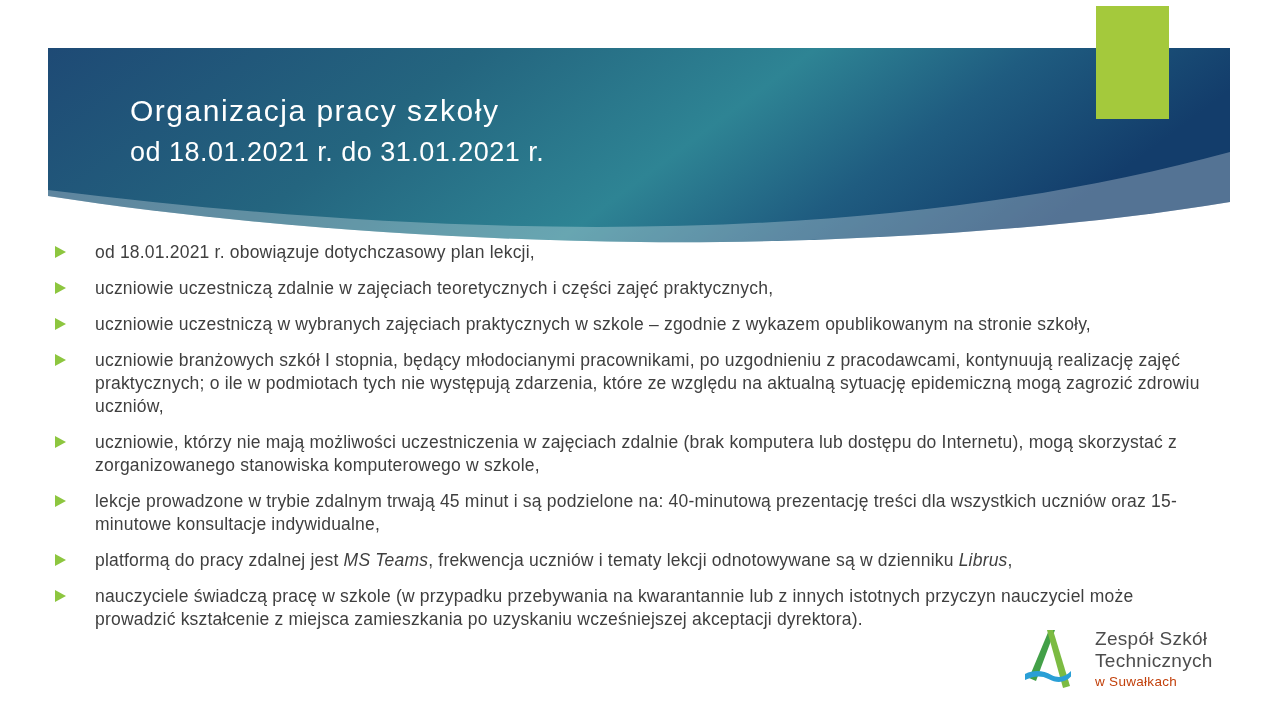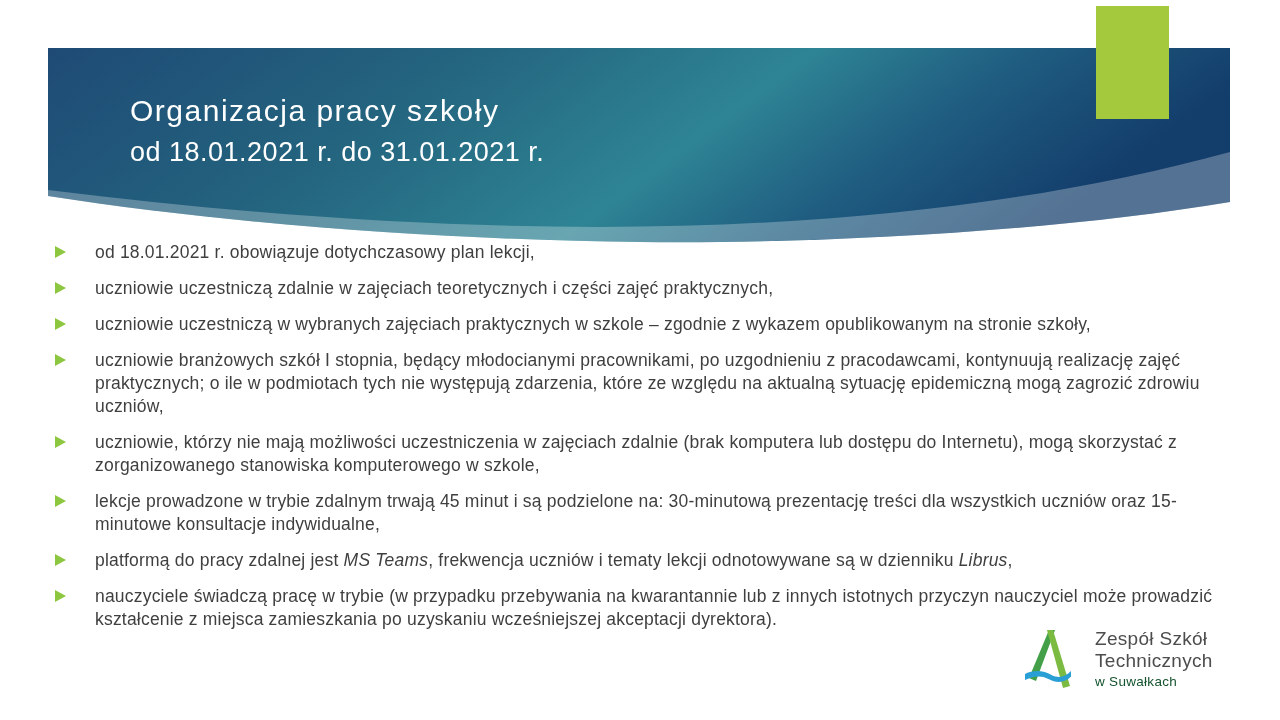--- a/index.html
+++ b/index.html
@@ -20,21 +20,21 @@
   .bullets li{display:flex;align-items:flex-start;margin-bottom:13px;}
   .tri{flex:0 0 auto;width:0;height:0;margin-top:5px;margin-right:29px;
     border-left:11px solid #8dc63f;border-top:6px solid transparent;border-bottom:6px solid transparent;}
   .txt{font-size:17.5px;line-height:23px;color:#3f3f3f;letter-spacing:0.2px;max-width:1120px;}
   .txt i{}
   
   .logo{position:absolute;left:1023px;top:625px;display:flex;align-items:flex-start;z-index:2;}
   .logo-mark{width:50px;height:65px;margin-right:22px;}
   .logo-text{padding-top:3px;}
   .logo-line{font-size:19px;line-height:22px;color:#4d4d4d;letter-spacing:0.3px;}
-  .logo-sub{font-size:13.5px;line-height:20px;color:#14532d;letter-spacing:0.3px;}
+  .logo-sub{font-size:13.5px;line-height:20px;color:#c2410c;letter-spacing:0.3px;}
 </style>
 </head>
 <body>
 
 <svg class="header-svg" viewBox="0 0 1280 260" aria-hidden="true">
   <defs>
     <linearGradient id="bandGrad" x1="0" y1="0" x2="1" y2="0.22">
       <stop offset="0" stop-color="#1e4a75"></stop>
       <stop offset="0.35" stop-color="#24657f"></stop>
       <stop offset="0.62" stop-color="#2e8494"></stop>
@@ -69,29 +69,29 @@
   <li>
     <span class="tri"></span>
     <span class="txt">uczniowie branżowych szkół I stopnia, będący młodocianymi pracownikami, po uzgodnieniu z pracodawcami, kontynuują realizację zajęć praktycznych; o ile w podmiotach tych nie występują zdarzenia, które ze względu na aktualną sytuację epidemiczną mogą zagrozić zdrowiu uczniów,</span>
   </li>
   <li>
     <span class="tri"></span>
     <span class="txt">uczniowie, którzy nie mają możliwości uczestniczenia w zajęciach zdalnie (brak komputera lub dostępu do Internetu), mogą skorzystać z zorganizowanego stanowiska komputerowego w szkole,</span>
   </li>
   <li>
     <span class="tri"></span>
-    <span class="txt">lekcje prowadzone w trybie zdalnym trwają 45 minut i są podzielone na: 30-minutową prezentację treści dla wszystkich uczniów oraz 15-minutowe konsultacje indywidualne,</span>
+    <span class="txt">lekcje prowadzone w trybie zdalnym trwają 45 minut i są podzielone na: 40-minutową prezentację treści dla wszystkich uczniów oraz 15-minutowe konsultacje indywidualne,</span>
   </li>
   <li>
     <span class="tri"></span>
     <span class="txt"><span>platformą do pracy zdalnej jest </span><i>MS Teams</i><span>, frekwencja uczniów i tematy lekcji odnotowywane są w dzienniku </span><i>Librus</i><span>,</span></span>
   </li>
   <li>
     <span class="tri"></span>
-    <span class="txt">nauczyciele świadczą pracę w trybie (w przypadku przebywania na kwarantannie lub z innych istotnych przyczyn nauczyciel może prowadzić kształcenie z miejsca zamieszkania po uzyskaniu wcześniejszej akceptacji dyrektora).</span>
+    <span class="txt">nauczyciele świadczą pracę w szkole (w przypadku przebywania na kwarantannie lub z innych istotnych przyczyn nauczyciel może prowadzić kształcenie z miejsca zamieszkania po uzyskaniu wcześniejszej akceptacji dyrektora).</span>
   </li>
 </ul>
 
 <div class="logo">
   <svg class="logo-mark" viewBox="0 0 100 130" aria-hidden="true">
     <path d="M52 10 L64 10 L26 112 L12 106 Z" fill="#43a048"></path>
     <path d="M48 10 L60 10 L94 122 L80 126 Z" fill="#7cbb42"></path>
     <path d="M4 98 C 24 88 42 92 57 100 C 73 108 85 103 96 92 L96 103 C 84 116 67 117 51 108 C 35 99 18 103 4 110 Z" fill="#2a9fd6"></path>
   </svg>
   <div class="logo-text">

